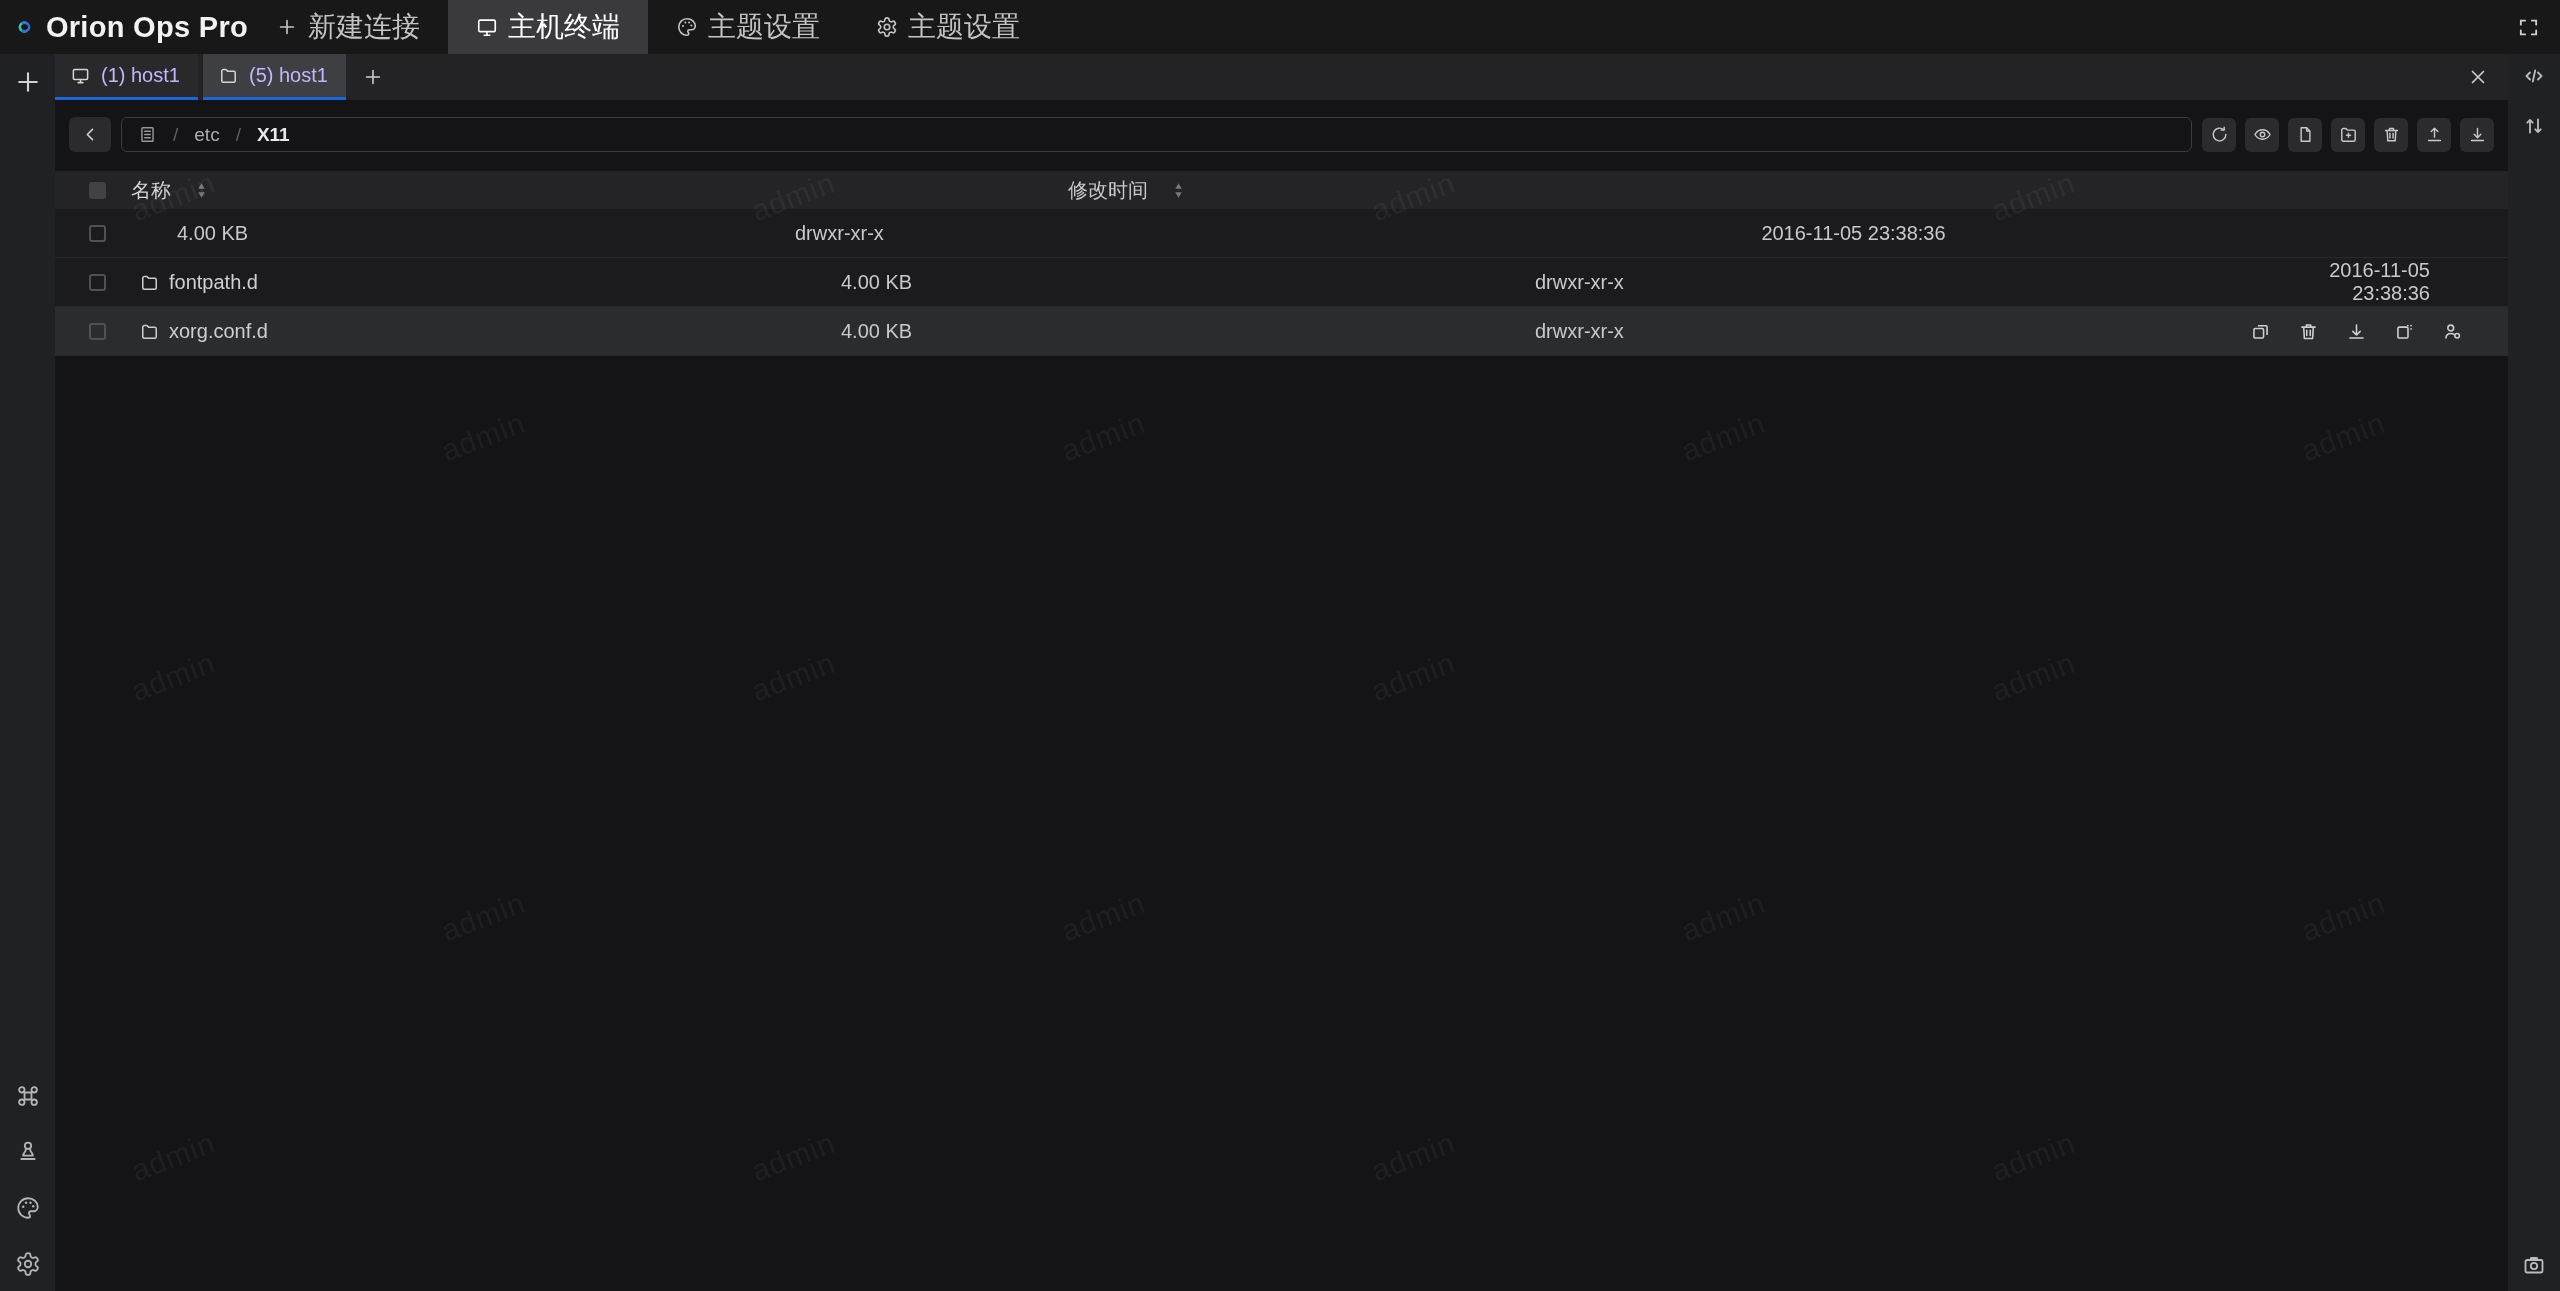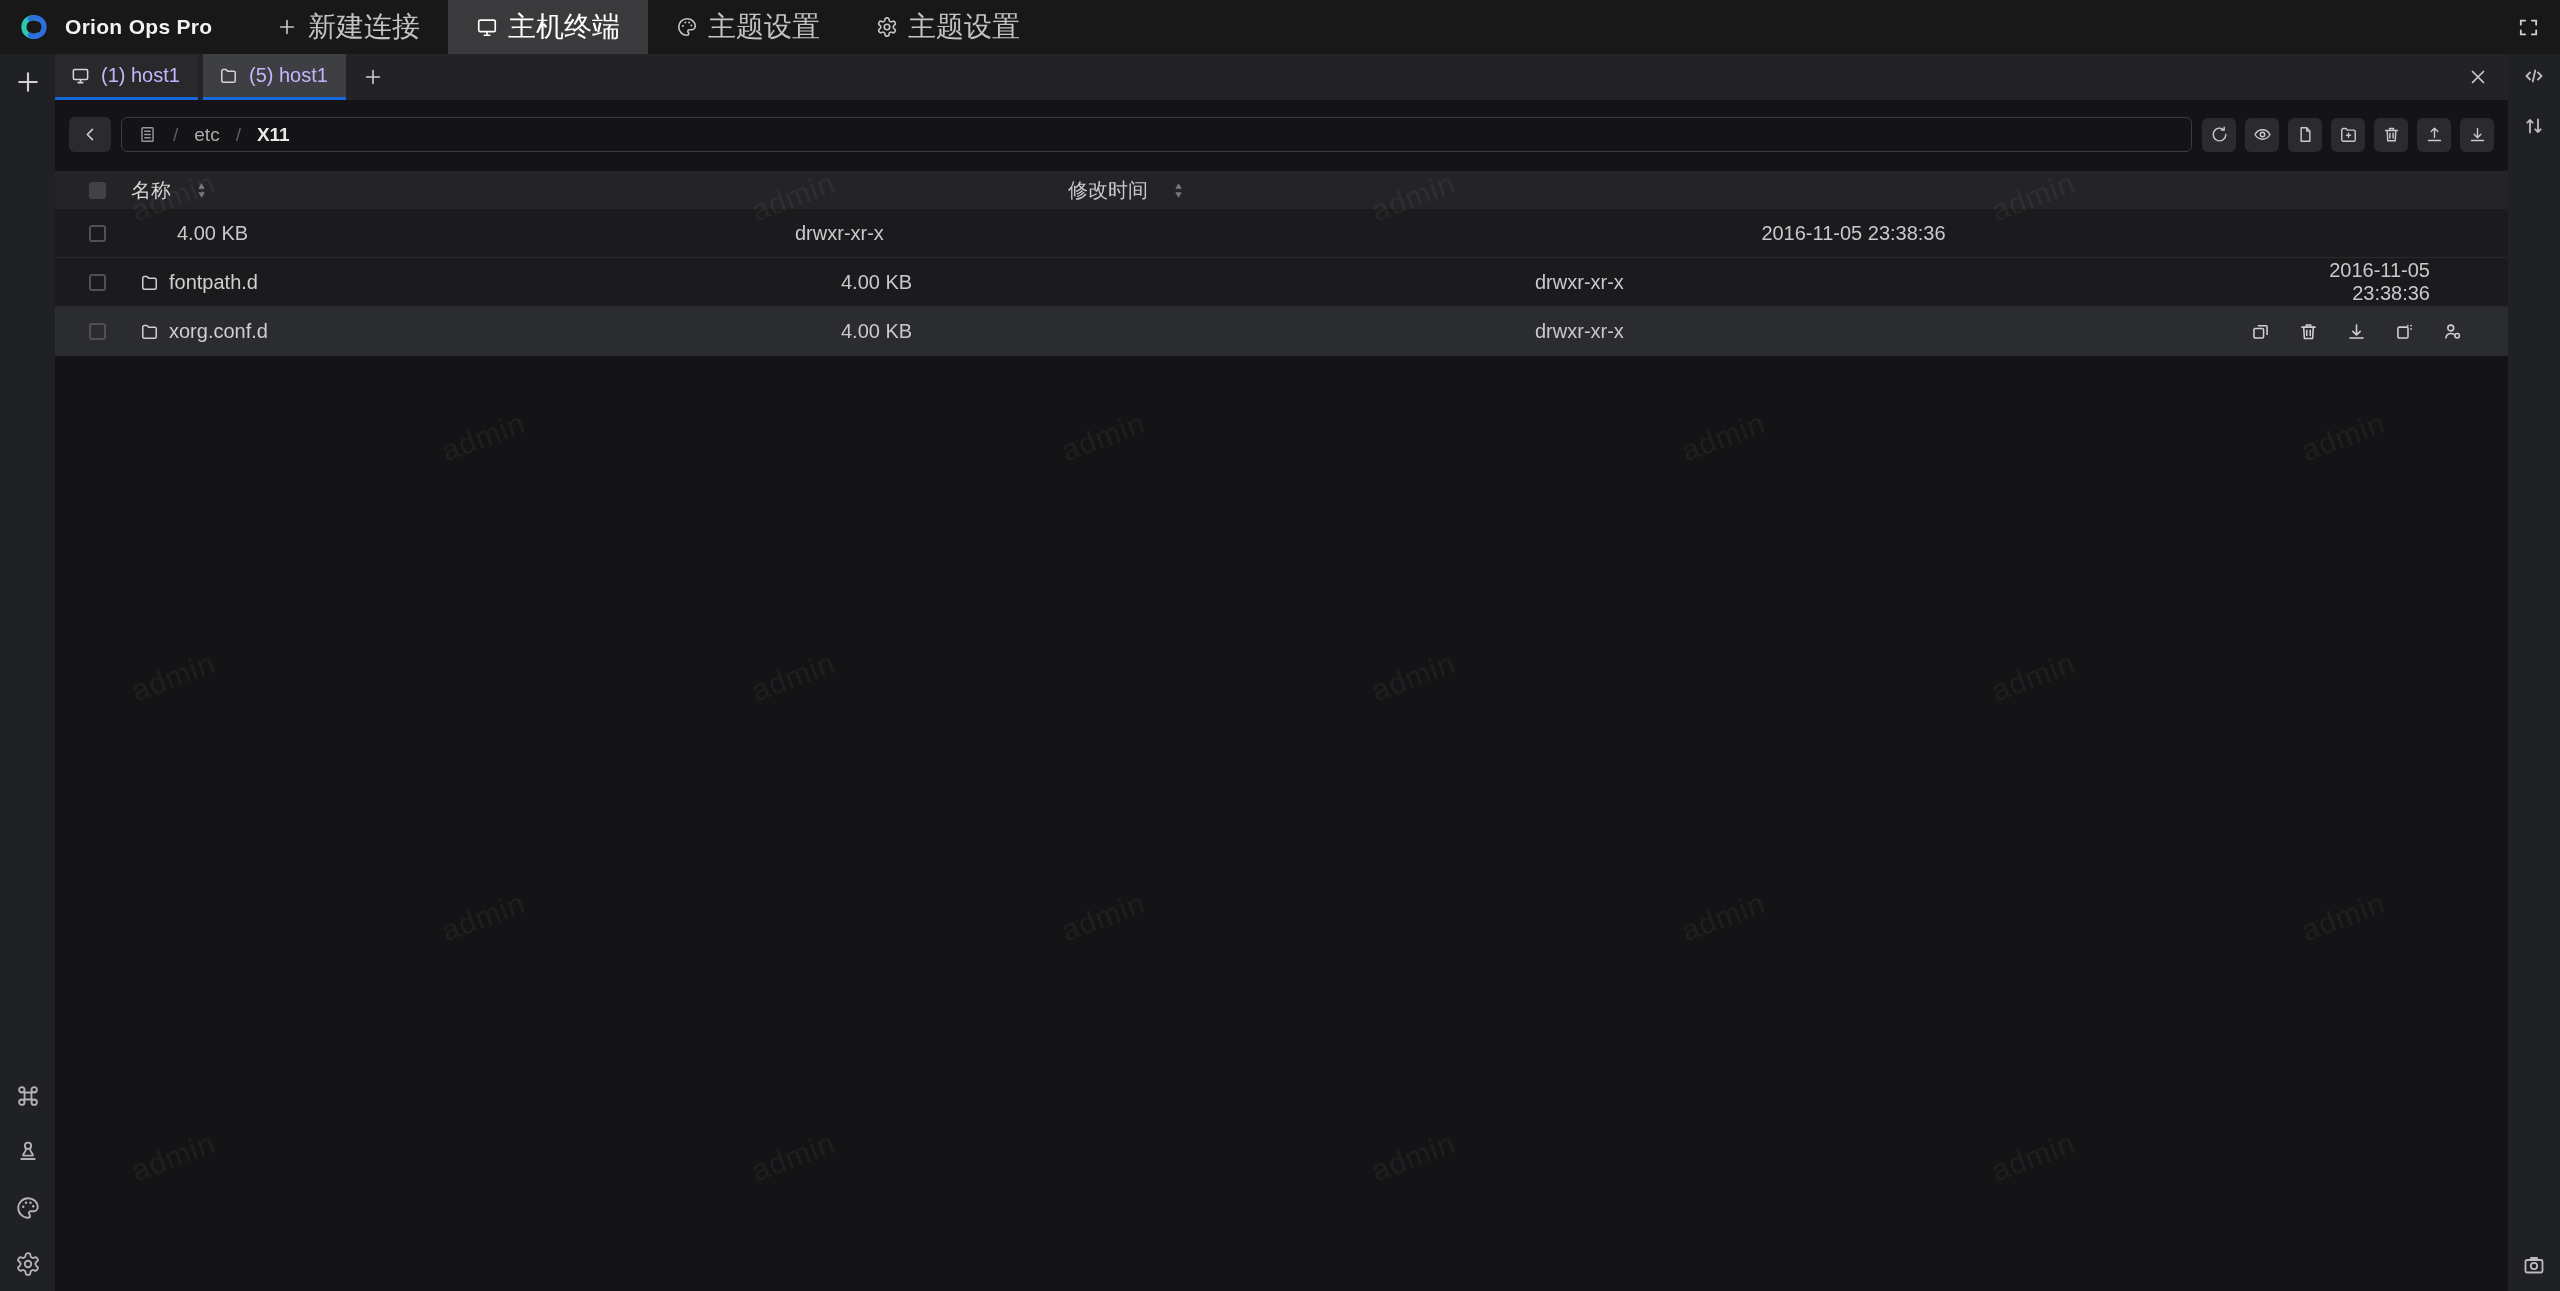--- a/index.html
+++ b/index.html
@@ -7,21 +7,21 @@
   body {
     font-family:"Liberation Sans","DejaVu Sans",sans-serif;
     background:#141416; color:#d9d9d9; position:relative;
   }
   svg { display:block; }
 
   
   .topbar { height:54px; background:#181819; display:flex; align-items:center; position:relative; }
   .logo-area { display:flex; align-items:center; gap:13px; padding-left:16px; width:248px; }
   .logo-mark { width:36px; height:36px; }
-  .app-title { font-size:21px; font-weight:700; color:#f2f2f2; letter-spacing:.3px; white-space:nowrap; }
+  .app-title { font-size:29px; font-weight:700; color:#f2f2f2; letter-spacing:.3px; white-space:nowrap; }
   .top-menu { display:flex; height:100%; }
   .menu-item { display:flex; align-items:center; gap:10px; padding:0 28px; font-size:28px; color:#c3c3c5; cursor:pointer; white-space:nowrap; }
   .menu-item .mi-icon { width:22px; height:22px; color:#c3c3c5; }
   .menu-item.active { background:#3a3a3c; color:#ffffff; }
   .menu-item.active .mi-icon { color:#ffffff; }
   .topbar-right { margin-left:auto; padding-right:20px; }
   .icon-btn { background:none; border:none; color:#cfcfd2; cursor:pointer; display:flex; align-items:center; justify-content:center; }
 
   
   .mid { display:grid; grid-template-columns:55px 1fr 52px; height:1237px; }

